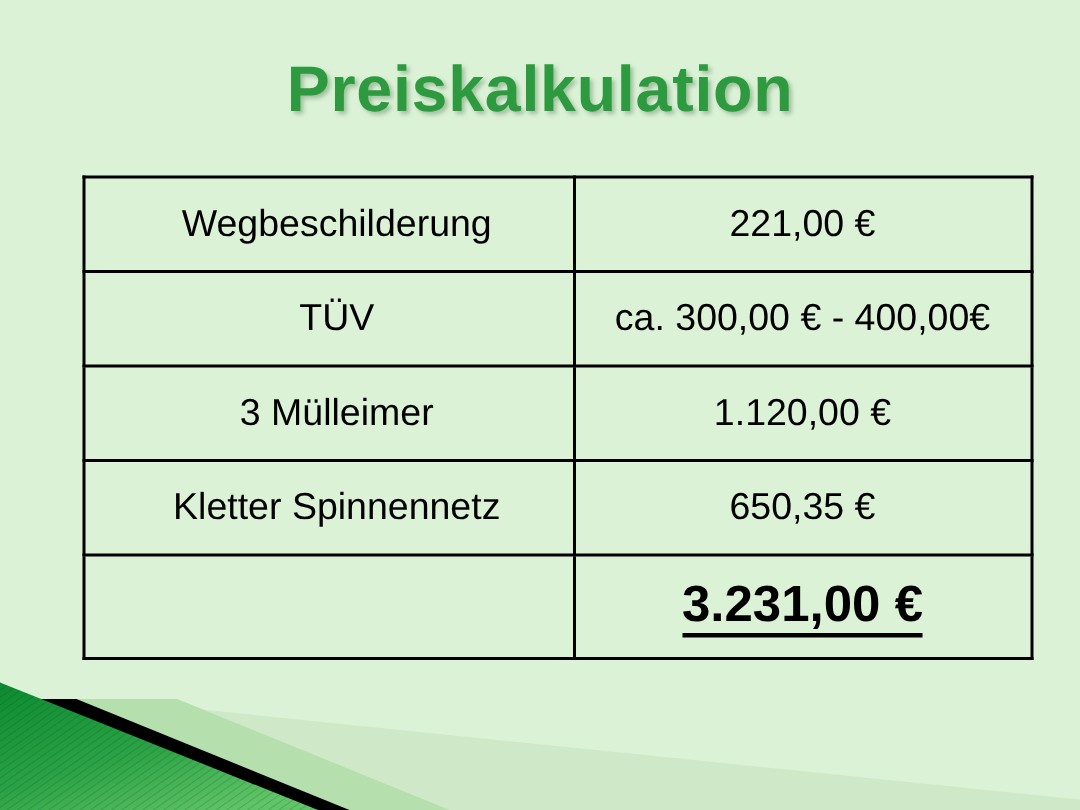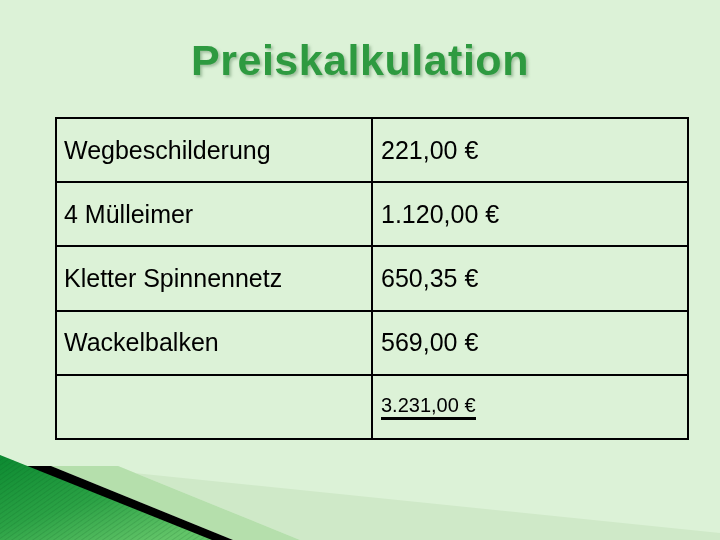--- a/index.html
+++ b/index.html
@@ -42,29 +42,29 @@
     font-size: 25px;
     color: #000;
     padding: 0 8px;
     height: 38px;
     vertical-align: middle;
     white-space: nowrap;
     overflow: hidden;
   }
   .price-table td.label {
     width: 299px;
-    text-align: left;
-    padding-left: 7px;
+    text-align: center;
+    padding-left: 18px;
     margin-left: 44px;
   }
   .price-table td.value {
-    text-align: left;
+    text-align: center;
     padding-right: 9px;
   }
-  .total-row td.value { font-weight: normal; font-size: 20px; }
+  .total-row td.value { font-weight: bold; font-size: 34px; }
   .total-underline {
     display: inline-block;
     border-bottom: 3px solid #000;
     padding-bottom: 1px;
     line-height: 1.05;
   }
 
   .corner-art {
     position: absolute;
     left: 0;
@@ -81,30 +81,30 @@
 
   <h1 class="title">Preiskalkulation</h1>
 
   <table class="price-table">
     <tbody>
       <tr>
         <td class="label">Wegbeschilderung</td>
         <td class="value">221,00 €</td>
       </tr>
       <tr>
-        <td class="label">4 Mülleimer</td>
+        <td class="label">TÜV</td>
+        <td class="value">ca. 300,00 € - 400,00€</td>
+      </tr>
+      <tr>
+        <td class="label">3 Mülleimer</td>
         <td class="value">1.120,00 €</td>
       </tr>
       <tr>
         <td class="label">Kletter Spinnennetz</td>
         <td class="value">650,35 €</td>
-      </tr>
-      <tr>
-        <td class="label">Wackelbalken</td>
-        <td class="value">569,00 €</td>
       </tr>
       <tr class="total-row">
         <td class="label"></td>
         <td class="value">
           <span class="total-underline">3.231,00 €</span>
         </td>
       </tr>
     </tbody>
   </table>
 

